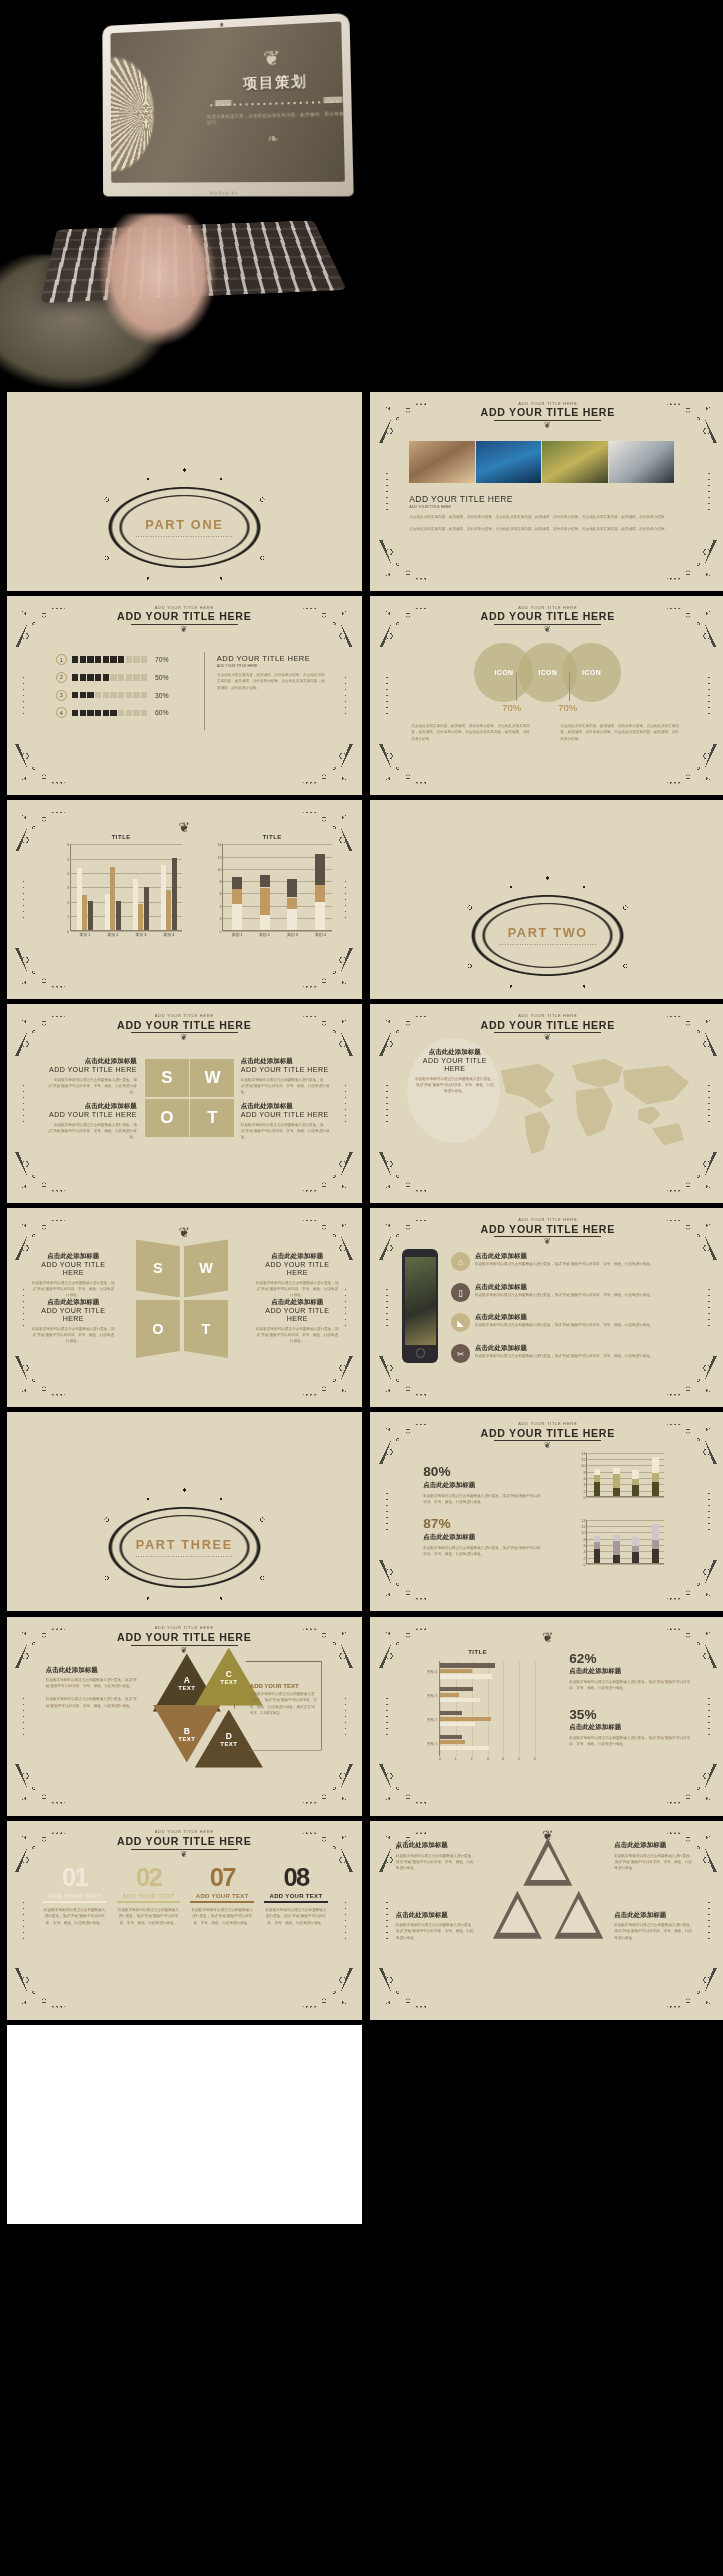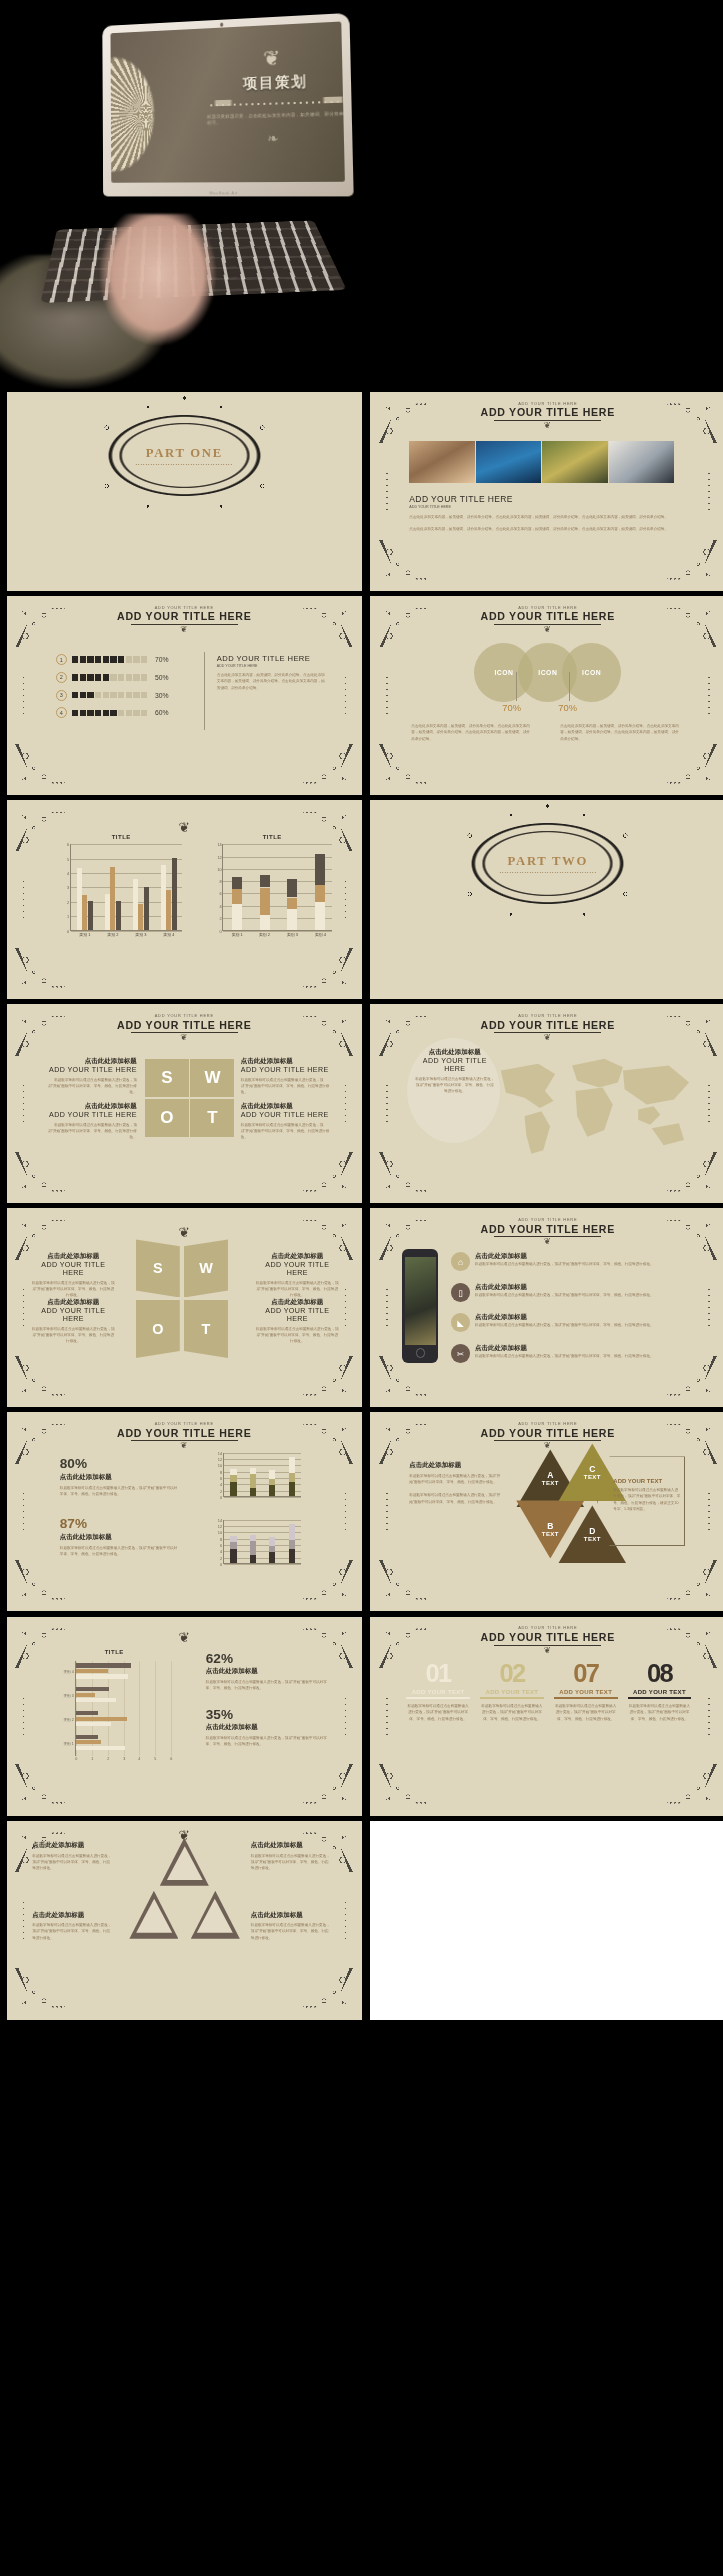--- a/index.html
+++ b/index.html
@@ -139,21 +139,21 @@
   .edge-dots.r { right: 15.3px; top: 80px; }
 
   
   .hdr { position: absolute; left: 0; right: 0; top: 8.5px; text-align: center; }
   .hdr .eye { font-size: 3.9px; letter-spacing: 0.8px; color: #6a6152; }
   .hdr .big { font-size: 10.6px; font-weight: bold; letter-spacing: 0.7px; color: #2d2a24; margin-top: 0.8px; }
   .hdr .ul { width: 107px; height: 0.8px; background: #3a362d; margin: 1.7px auto 0; }
   .hdr .fl { font-size: 8.5px; color: #544e41; letter-spacing: 0.8px; margin-top: -0.8px; }
 
   
-  .part-wrap { position: absolute; inset: 0; display: flex; align-items: center; justify-content: flex-start; flex-direction: column; font-family: Liberation Serif, serif; }
+  .part-wrap { position: absolute; inset: 0; display: flex; align-items: center; justify-content: flex-end; flex-direction: column; }
   .part-frame { position: relative; width: 229px; height: 127px; display: flex; align-items: center; justify-content: center; flex-direction: column; }
   .part-frame .sw {
     position: absolute; inset: 0;
     background:
       radial-gradient(circle 2.5px at 50% 6px, #23211d 60%, transparent 62%),
       radial-gradient(ellipse 105px 56px at 50% 50%, transparent 68%, #25231f 70% 71.5%, transparent 73%),
       radial-gradient(ellipse 88px 44px at 50% 50%, transparent 70%, #3a362f 72% 73%, transparent 75%),
       radial-gradient(circle 3.4px at 16% 28%, transparent 45%, #25231f 47% 62%, transparent 64%),
       radial-gradient(circle 3.4px at 84% 28%, transparent 45%, #25231f 47% 62%, transparent 64%),
       radial-gradient(circle 3.4px at 16% 74%, transparent 45%, #25231f 47% 62%, transparent 64%),
@@ -688,35 +688,44 @@
     </div>
     <div class="feat" style="top:136px">
       <div class="ficon" style="background:#6d5a4e">✂</div>
       <div>
           <div class="cn-ttl">点击此处添加标题</div>
         <div class="body-tx">标题数字等都可以通过点击和重新输入进行更改，顶部“开始”面板中可以对字体、字号、颜色、行距等进行修改。</div>
         </div>
     </div>
   </div>
 
+  <div class="slide">
+    <div class="part-wrap">
+        <div class="part-frame">
+      <div class="sw"></div>
+      <div class="part-label">PART THREE</div>
+      <div class="part-rule"></div>
+    </div>
+      </div>
+  </div>
 
   <div class="slide">
     <div class="orn tl"></div>
     <div class="orn tr"></div>
     <div class="orn bl"></div>
     <div class="orn br"></div>
     <div class="edge-dots l"></div>
     <div class="edge-dots r"></div>
     <div class="hdr">
       <div class="eye">ADD YOUR TITLE HERE</div>
       <div class="big">ADD YOUR TITLE HERE</div>
       <div class="ul"></div>
       <div class="fl">❦</div>
     </div>
-    <div style="position:absolute;left:53px;top:44px;width:119px">
+    <div style="position:absolute;left:53px;top:52px;width:119px">
       <div style="font-size:13.6px;font-weight:bold;color:#3d3a31">80%</div>
       <div class="cn-ttl" style="margin-top:1.7px">点击此处添加标题</div>
       <div class="body-tx" style="margin-top:2.5px">标题数字等都可以通过点击和重新输入进行更改，顶部“开始”面板中可以对字体、字号、颜色、行距等进行修改。</div>
     </div>
     <div style="position:absolute;left:53px;top:104px;width:119px">
       <div style="font-size:13.6px;font-weight:bold;color:#8a6a3b">87%</div>
       <div class="cn-ttl" style="margin-top:1.7px">点击此处添加标题</div>
       <div class="body-tx" style="margin-top:2.5px">标题数字等都可以通过点击和重新输入进行更改，顶部“开始”面板中可以对字体、字号、颜色、行距等进行修改。</div>
     </div>
     <div class="chart" id="chart2" style="left:204px;top:37px;width:93px;height:53px">

